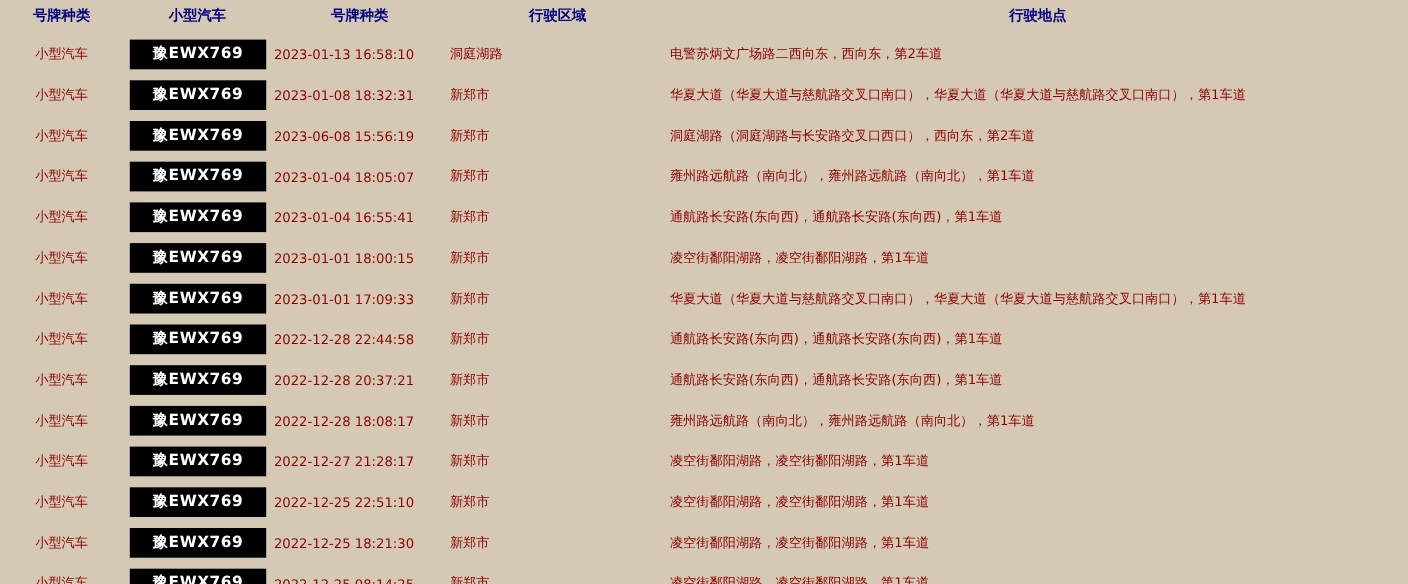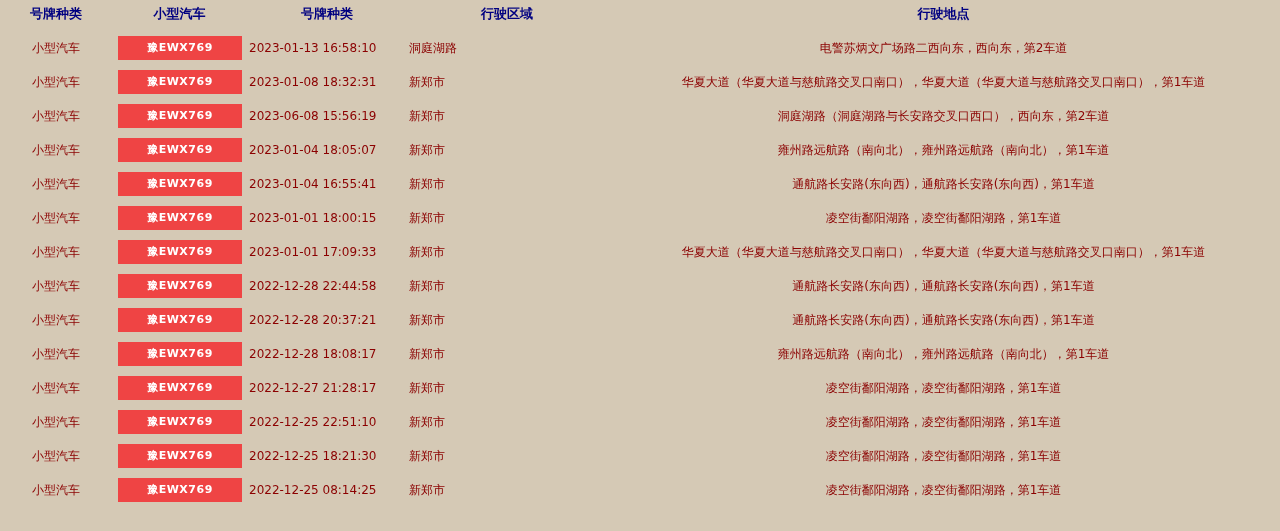--- a/index.html
+++ b/index.html
@@ -50,41 +50,41 @@
   td.type {
     text-align: center;
     color: #a52020;
   }
   td.plate-cell {
     padding: 2px 0;
     text-align: center;
   }
   .plate-chip {
     display: block;
-    background: #ef4444;
+    background: #000000;
     color: #ffffff;
-    font-size: 11px;
+    font-size: 14px;
     font-weight: bold;
     text-align: center;
     padding: 4px 0 5px 0;
     margin: 0 3px 0 4px;
     letter-spacing: 0.5px;
   }
   td.time {
     text-align: left;
     color: #8b0000;
     font-size: 12.5px;
   }
   td.area {
     text-align: left;
     padding-left: 8px;
     color: #8b0000;
   }
   td.place {
-    text-align: center;
+    text-align: left;
     padding-left: 8px;
     color: #8b0000;
     overflow: hidden;
     text-overflow: clip;
     margin-left: 32px;
   }
 </style>
 </head>
 <body>
 

